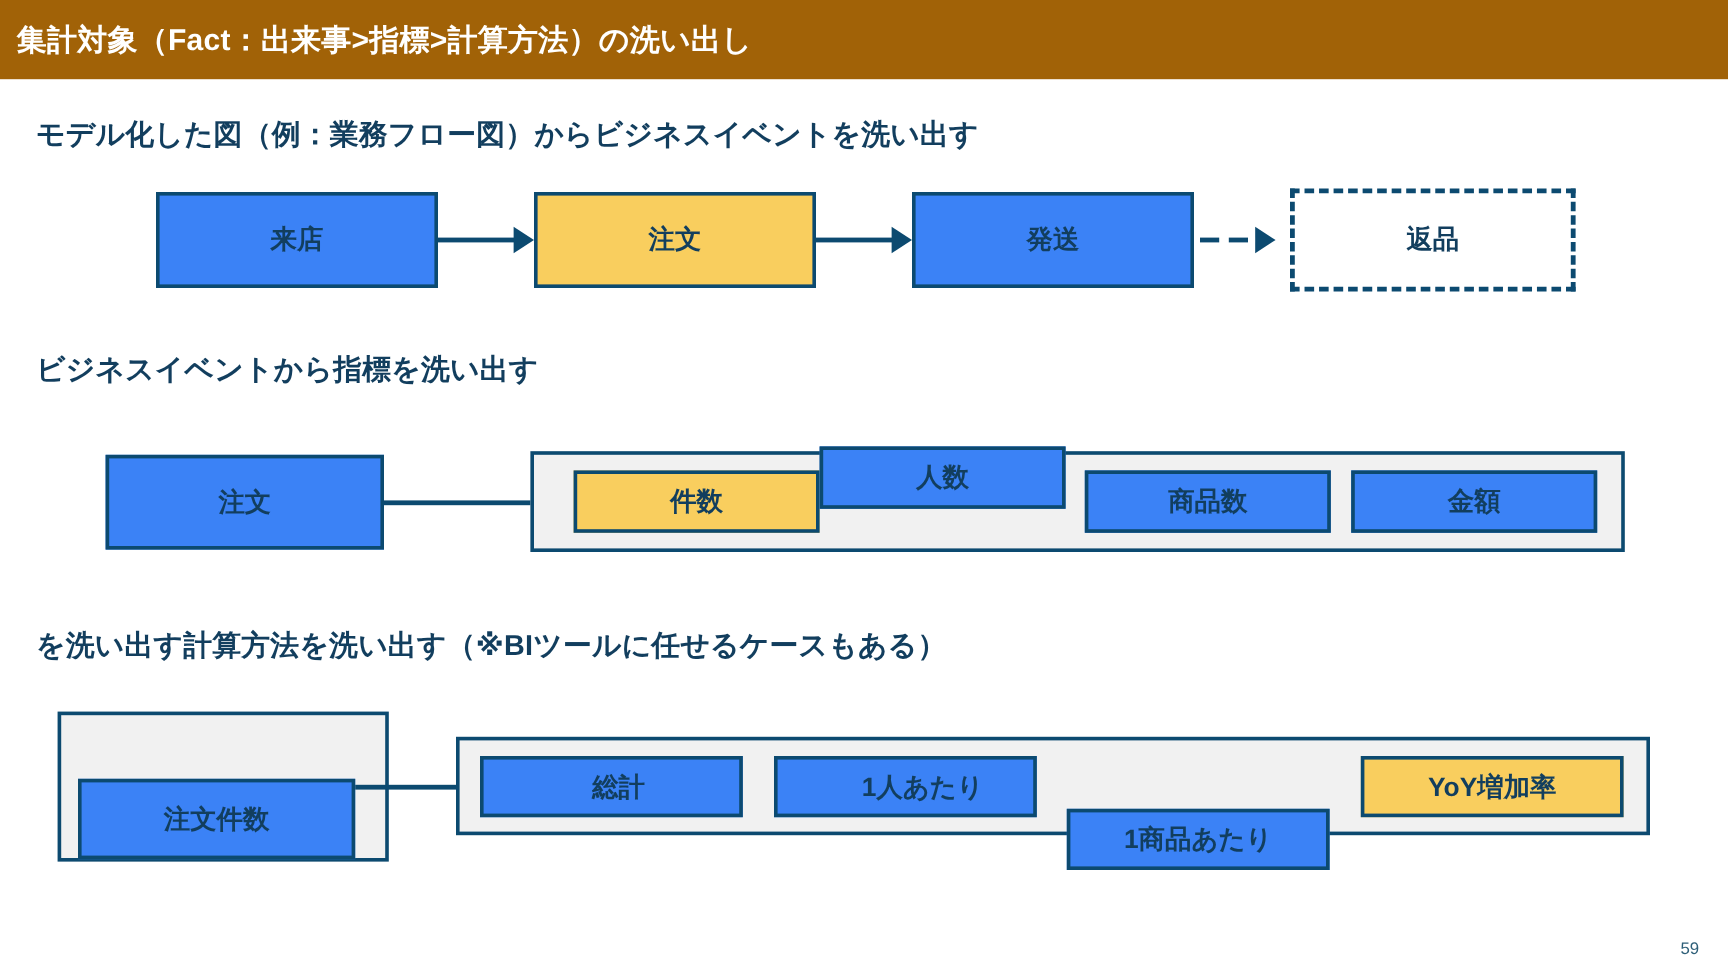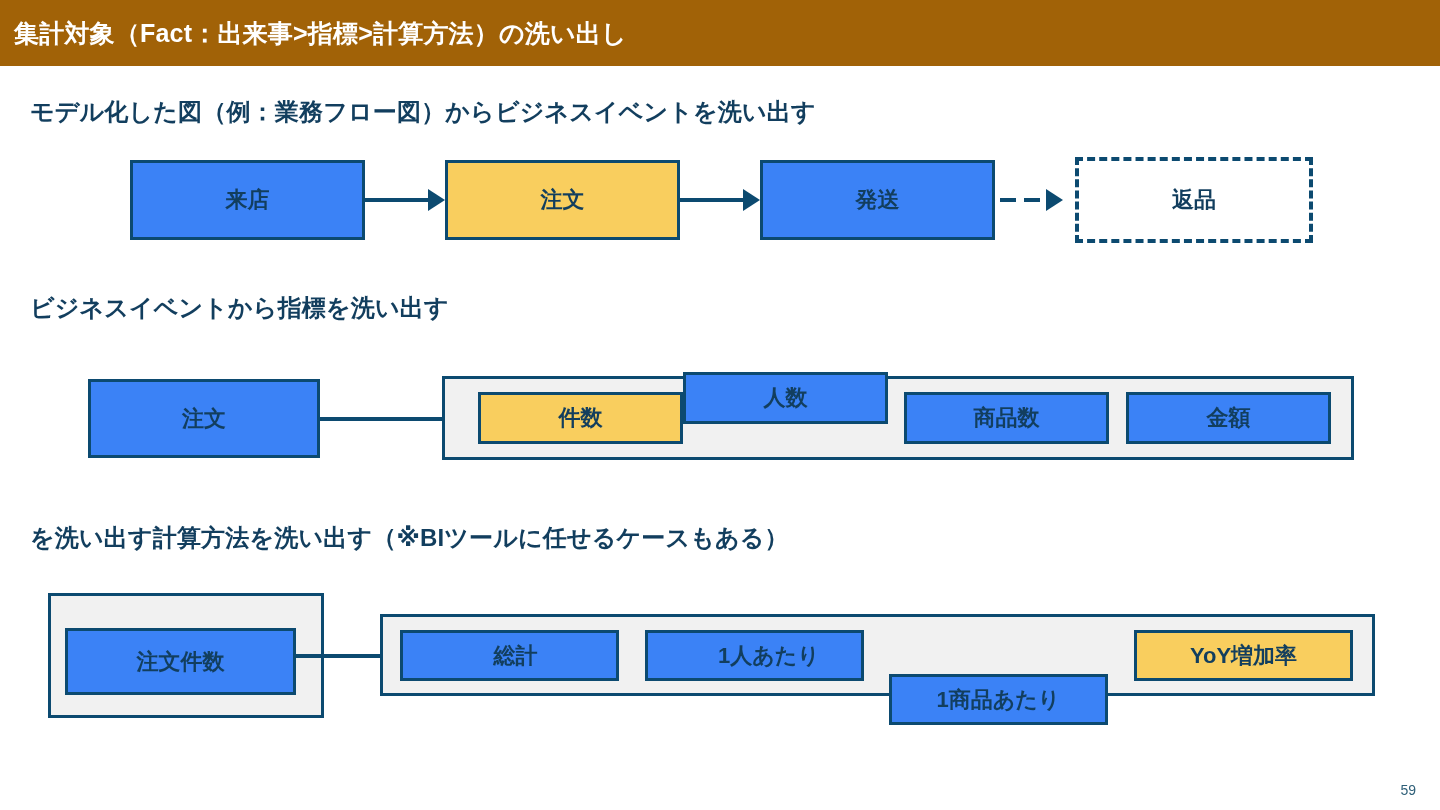--- a/index.html
+++ b/index.html
@@ -180,21 +180,21 @@
 <div class="node highlight" style="left:478px; top:392px; width:205px; height:52px;">件数</div>
 <div class="node" style="left:683px; top:372px; width:205px; height:52px;">人数</div>
 <div class="node" style="left:904px; top:392px; width:205px; height:52px;">商品数</div>
 <div class="node" style="left:1126px; top:392px; width:205px; height:52px;">金額</div>
 
 <div class="section-heading" id="heading-3">
   <span>を洗い出す</span><span class="ul">計算方法</span><span>を洗い出す（※BIツールに任せるケースもある）</span>
 </div>
 
 <div class="group-shell" style="left:48px; top:593px; width:276px; height:125px;"></div>
-<div class="node" style="left:65px; top:628px; width:231px; height:67px;">注文件数</div>
+<div class="node" style="left:65px; top:649px; width:231px; height:67px;">注文件数</div>
 <div class="line-h" style="left:296px; top:654px; width:86px;"></div>
 
 <div class="group-shell" style="left:380px; top:614px; width:995px; height:82px;"></div>
 <div class="node" style="left:400px; top:630px; width:219px; height:51px;padding-left:12px;">総計</div>
 <div class="node" style="left:645px; top:630px; width:219px; height:51px;padding-left:29px;">1人あたり</div>
 <div class="node" style="left:889px; top:630px; width:219px; height:51px;margin-top:44px;">1商品あたり</div>
 <div class="node highlight" style="left:1134px; top:630px; width:219px; height:51px;">YoY増加率</div>
 
 <div class="page-number">59</div>
 

